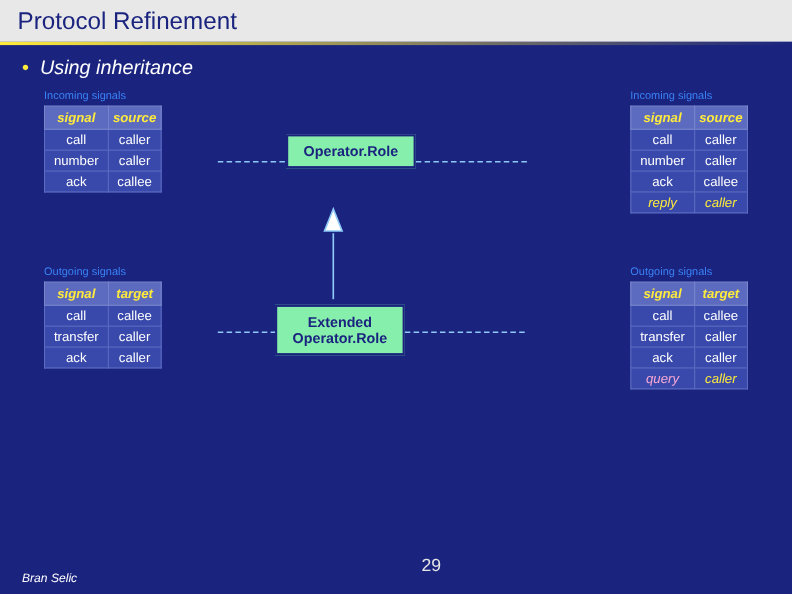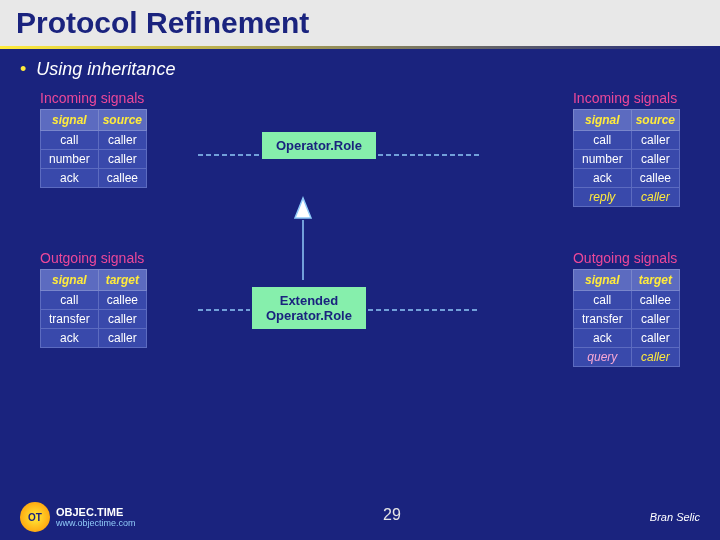--- a/index.html
+++ b/index.html
@@ -13,22 +13,22 @@
     }
 
     
     .title-bar {
       background: #e8e8e8;
       padding: 6px 16px;
       display: flex;
       align-items: center;
     }
     .title-text {
-      font-size: 30px;
-      font-weight: bold;
+      font-size: 22px;
+      font-weight: normal;
       color: #1a237e;
     }
 
     
     .content {
       padding: 10px 20px;
       color: white;
     }
 
     .bullet-line {
@@ -73,22 +73,22 @@
       text-align: center;
       color: white;
       border: 1px solid #5c6bc0;
     }
     .signal-table tr.italic-row td {
       color: #ffeb3b;
       font-style: italic;
     }
 
     .section-label {
-      color: #ec4899;
-      font-size: 14px;
+      color: #3b82f6;
+      font-size: 10px;
       margin-bottom: 3px;
     }
 
     
     .block-left-incoming {
       position: absolute;
       left: 20px;
       top: 0px;
     }
     .block-left-outgoing {
@@ -336,22 +336,15 @@
             <td style="color:#ffeb3b;font-style:italic;">caller</td>
           </tr>
         </tbody>
       </table>
     </div>
 
   </div>
 </div>
 
 <div class="footer">
-  <div class="footer-logo">
-    <div class="logo-circle">OT</div>
-    <div>
-      <div style="color:white;font-size:11px;font-weight:bold;">OBJEC.TIME</div>
-      <div style="color:#90caf9;font-size:9px;">www.objectime.com</div>
-    </div>
-  </div>
   <div class="page-number">29</div>
   <div class="footer-name">Bran Selic</div>
 </div>
 
 </body></html>

